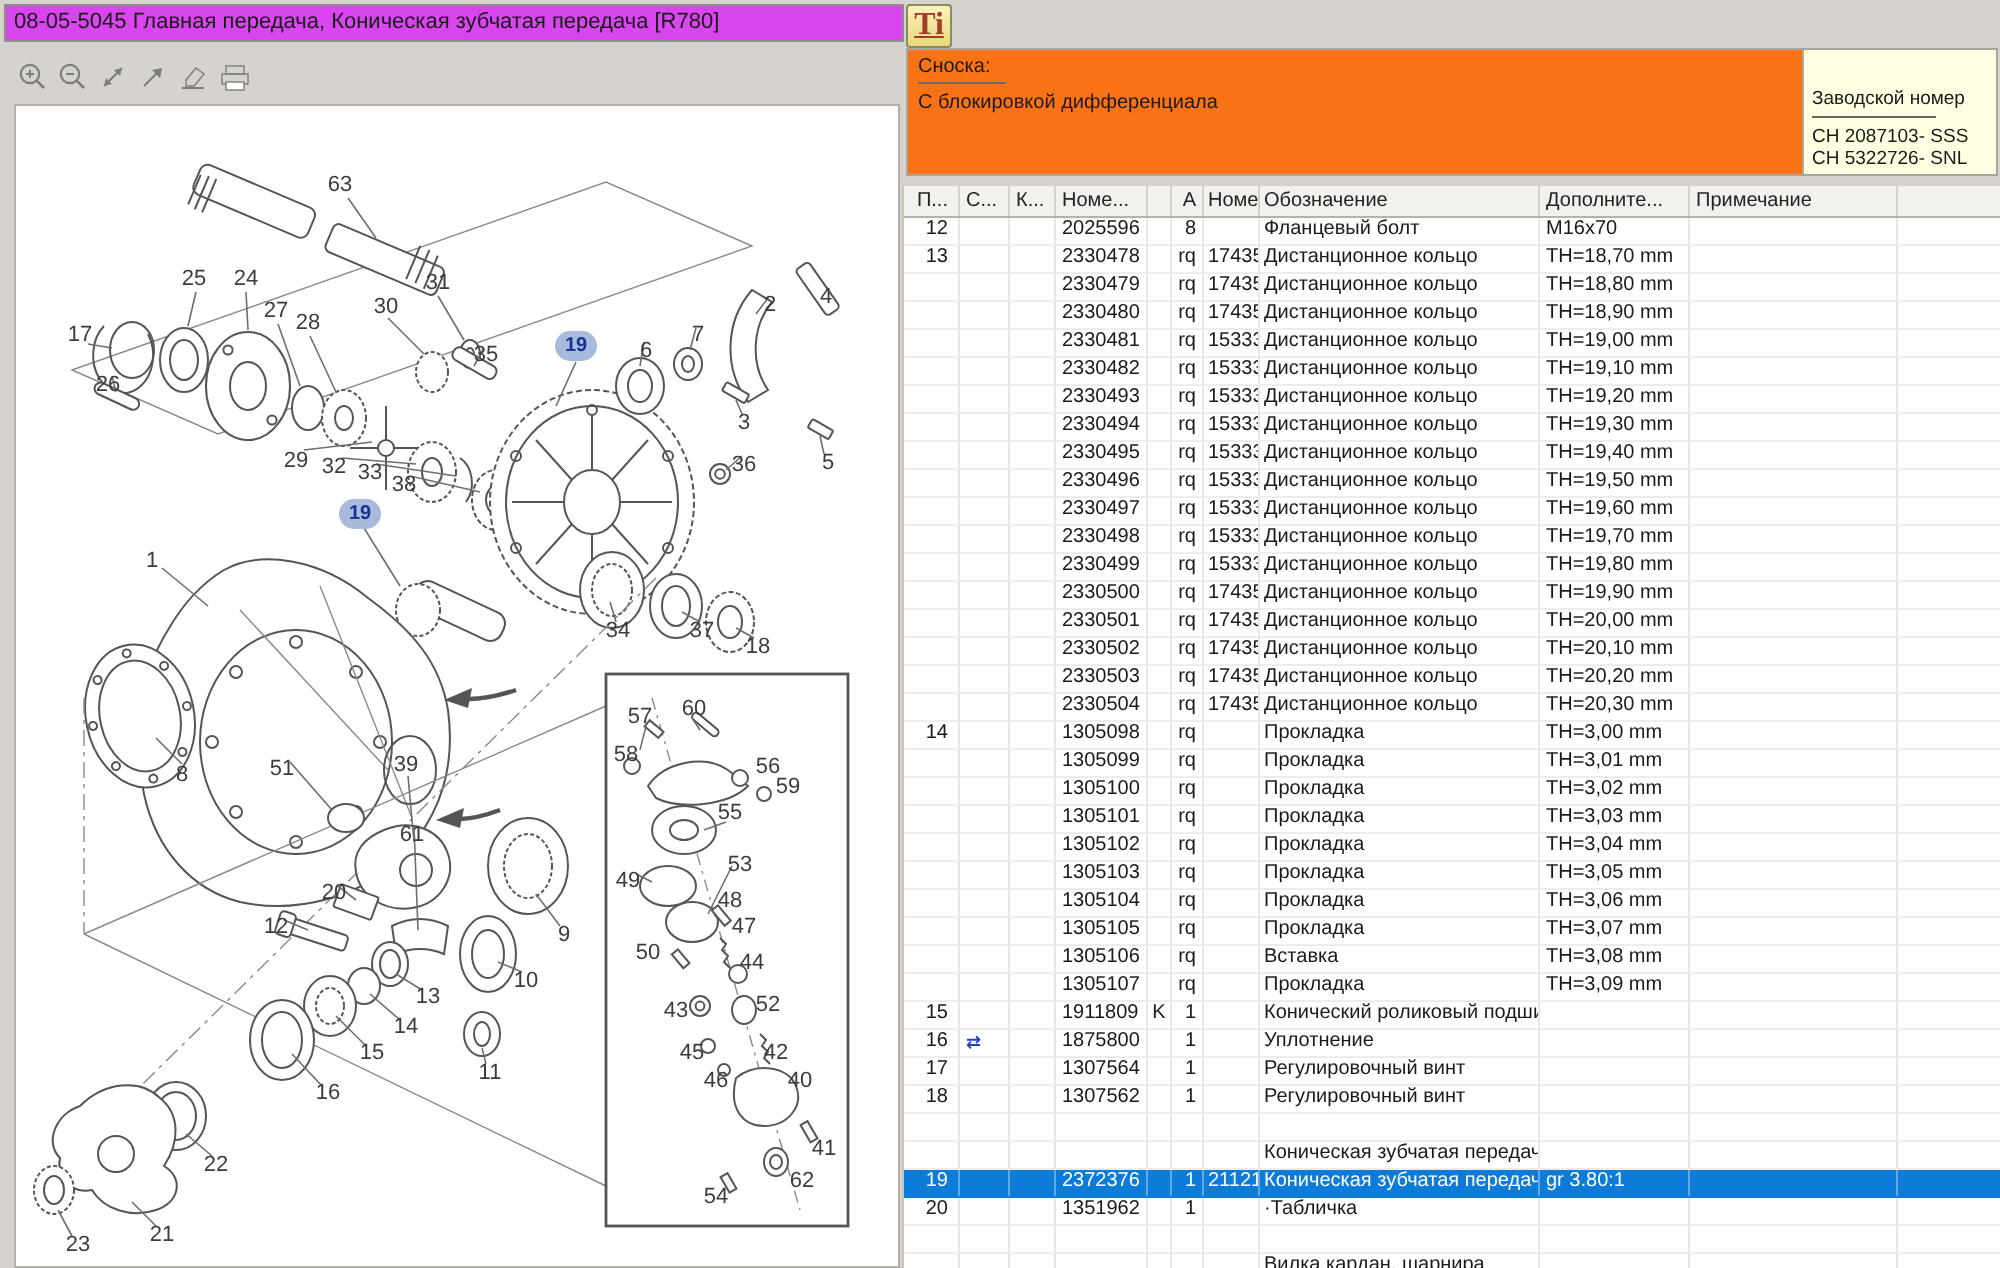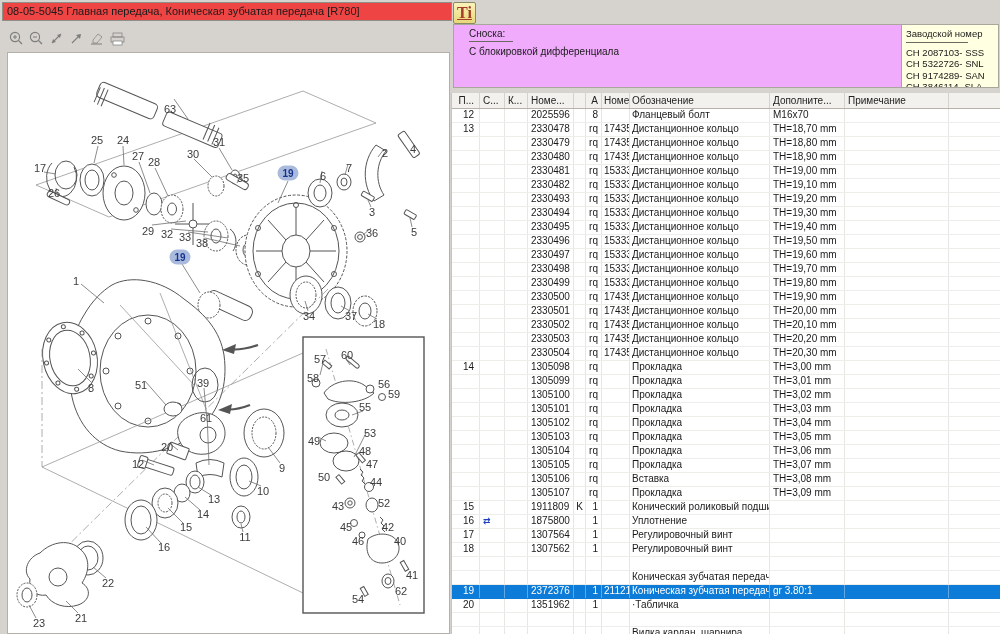--- a/index.html
+++ b/index.html
@@ -6,21 +6,21 @@
   body{
     width:1000px;height:634px;position:relative;overflow:hidden;
     background:#d6d3ce;
     font-family:"Liberation Sans","DejaVu Sans",sans-serif;
     color:#1a1a1a;
     -webkit-font-smoothing:none;
   }
   
   .title-box{
     position:absolute;left:2px;top:2px;width:444px;height:17px;
-    background:#ef4444;border:1px solid #8f8f89;
+    background:#d946ef;border:1px solid #8f8f89;
     font-size:11px;line-height:17px;padding-left:4px;
     white-space:nowrap;overflow:hidden;
   }
   .ti-btn{
     position:absolute;left:453px;top:2px;width:21px;height:20px;
     background:linear-gradient(180deg,#fbf3bb,#e9d878);
     border:1px solid #8a8a64;border-radius:2px;
     text-align:center;
   }
   .ti-btn span{
@@ -42,27 +42,27 @@
   }
   .balloon{
     position:absolute;transform:translate(-50%,-50%);
     min-width:17px;height:15px;border-radius:9px;padding:0 2px;
     background:#a9badc;color:#17338f;font-weight:bold;
     font-size:10px;line-height:15px;text-align:center;
   }
   
   .footnote-panel{
     position:absolute;left:453px;top:24px;width:482px;height:64px;
-    background:#f0abfc;border:1px solid #a9a69d;
-    font-size:10px;padding:3px 15px;box-sizing:border-box;
+    background:#f97316;border:1px solid #a9a69d;
+    font-size:10px;padding:3px 5px;box-sizing:border-box;
   }
   .serial-panel{
     position:absolute;left:901px;top:24px;width:98px;height:64px;
     background:#ffffe1;border:1px solid #a9a69d;
-    font-size:9.5px;padding:3px 4px;box-sizing:border-box;
+    font-size:9.5px;padding:19px 4px;box-sizing:border-box;
     white-space:nowrap;overflow:hidden;
   }
   .rule{border-top:1px solid #6a6a60;height:1px;margin:2px 0 3px;}
   .fn-rule{width:44px;}
   .sn-rule{width:62px;}
   .serial-panel div{line-height:11.5px;}
   .scroll-arrow{position:absolute;right:3px;width:0;height:0;border-left:4px solid transparent;border-right:4px solid transparent;}
   .scroll-up{top:4px;border-bottom:5px solid #b6b3a6;}
   .scroll-down{bottom:4px;border-top:5px solid #b6b3a6;}
   
@@ -405,21 +405,21 @@
       <line x1="280" y1="128" x2="270" y2="150"></line>
         <line x1="174" y1="211" x2="192" y2="240"></line>
       <line x1="315" y1="310" x2="312" y2="322"></line>
         <line x1="338" y1="306" x2="342" y2="312"></line>
       <line x1="355" y1="358" x2="344" y2="362"></line>
         <line x1="310" y1="384" x2="318" y2="388"></line>
       <line x1="358" y1="380" x2="346" y2="404"></line>
     </g>
   </svg>
   <div id="callout-layer">
-      <span class="callout" style="left: 162px; top: 40px; margin-top: 16px;">63</span>
+      <span class="callout" style="left: 162px; top: 40px;">63</span>
       <span class="callout" style="left: 89px; top: 87px;">25</span>
       <span class="callout" style="left: 115px; top: 87px;">24</span>
       <span class="callout" style="left: 130px; top: 103px;">27</span>
       <span class="callout" style="left: 146px; top: 109px;">28</span>
       <span class="callout" style="left: 185px; top: 101px;">30</span>
       <span class="callout" style="left: 211px; top: 89px;">31</span>
       <span class="callout" style="left: 32px; top: 115px;">17</span>
       <span class="callout" style="left: 46px; top: 140px;">26</span>
       <span class="callout" style="left: 140px; top: 178px;">29</span>
       <span class="callout" style="left: 159px; top: 181px;">32</span>

